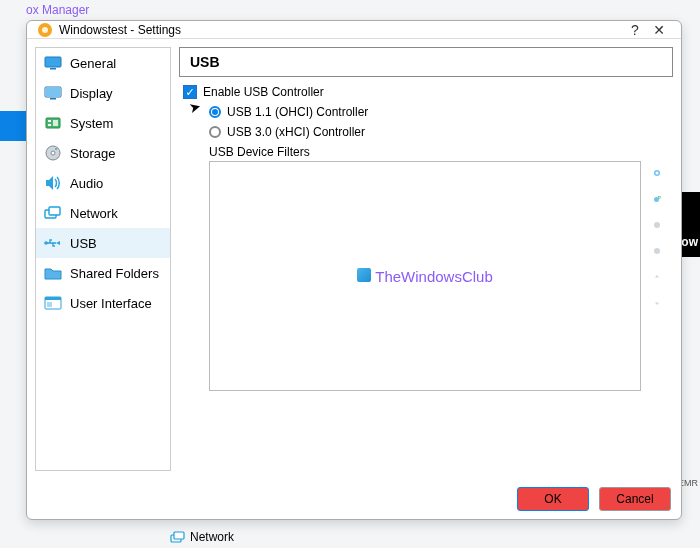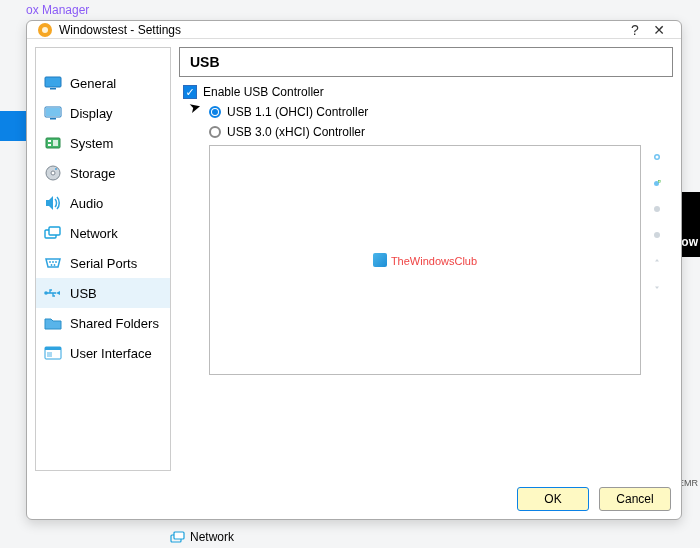--- a/index.html
+++ b/index.html
@@ -25,21 +25,21 @@
   .titlebar .appicon {
     width:16px; height:16px; margin-right:6px;
   }
   .titlebar .title { font-size:12px; flex:1; }
   .titlebar .help { font-size:14px; color:#333; width:24px; text-align:center; cursor:default; }
   .titlebar .close { font-size:14px; color:#333; width:24px; text-align:center; cursor:default; }
 
   .body { flex:1; display:flex; padding:8px; gap:8px; min-height:0; }
   .sidebar {
     width:136px; border:1px solid #ccc; background:#fff;
-    display:flex; flex-direction:column; padding:20px 0;
+    display:flex; flex-direction:column; padding:0 0;
   }
   .sidebar-item {
     display:flex; align-items:center; gap:8px;
     padding:6px 8px; font-size:13px; cursor:default;
   }
   .sidebar-item .ic { width:18px; height:18px; display:flex; align-items:center; justify-content:center; }
   .sidebar-item.selected { background:#e6f3fb; }
   .main { flex:1; display:flex; flex-direction:column; min-width:0; }
   .panel-header {
     border:1px solid #888; padding:6px 10px; font-weight:700; font-size:14px;
@@ -63,32 +63,32 @@
   .radio.sel { border-color:#0b82e6; }
   .radio.sel .dot { width:6px; height:6px; background:#0b82e6; border-radius:50%; }
   .fieldset-label { font-size:12px; margin-left:26px; margin-top:4px; margin-bottom:2px; }
   .filters-area {
     margin-left:26px; display:flex; gap:6px; height:230px;
   }
   .filter-list {
     flex:1; border:1px solid #bbb; background:#fff; position:relative;
     display:flex; align-items:center; justify-content:center;
   }
-  .watermark { display:flex; align-items:flex-end; gap:4px; color:#ef4444; font-size:11px; }
+  .watermark { display:flex; align-items:flex-start; gap:4px; color:#8b5cf6; font-size:15px; }
   .watermark .wsq { width:14px; height:14px; background:linear-gradient(135deg,#49b5ea,#1e8ed6); border-radius:2px; }
   .toolbtns { width:22px; display:flex; flex-direction:column; gap:6px; padding-top:2px; }
   .tb {
     width:20px; height:20px; border:none; background:transparent; display:flex;
     align-items:center; justify-content:center;
   }
   .footer {
     border-top:0; padding:8px 10px; display:flex; justify-content:flex-end; gap:10px;
   }
   .btn {
-    border:1px solid #999; background:#fef9c3; font-size:12px; padding:4px 0;
+    border:1px solid #999; background:#ef4444; font-size:12px; padding:4px 0;
     border-radius:3px; text-align:center; cursor:default; width:72px;
   }
   .btn.primary { border-color:#0b82e6; }
 
   
   svg { display:block; }
 </style>
 </head>
 <body>
 
@@ -174,33 +174,20 @@
       </div>
       <div class="sidebar-item">
         <span class="ic">
           <svg width="18" height="14" viewBox="0 0 18 14">
               <rect x="1" y="4" width="11" height="8" rx="1" fill="none" stroke="#1aa1dd" stroke-width="1.4"></rect>
               <rect x="5" y="1" width="11" height="8" rx="1" fill="#fff" stroke="#1aa1dd" stroke-width="1.4"></rect>
             </svg>
         </span>
         <span>Network</span>
       </div>
-      <div class="sidebar-item">
-        <span class="ic">
-          <svg width="18" height="12" viewBox="0 0 18 12">
-              <path d="M2 2h14l-2 8H4z" fill="none" stroke="#2fa3e0" stroke-width="1.5"></path>
-              <circle cx="6" cy="5" r="0.9" fill="#2fa3e0"></circle>
-              <circle cx="9" cy="5" r="0.9" fill="#2fa3e0"></circle>
-              <circle cx="12" cy="5" r="0.9" fill="#2fa3e0"></circle>
-              <circle cx="7.5" cy="8" r="0.9" fill="#2fa3e0"></circle>
-              <circle cx="10.5" cy="8" r="0.9" fill="#2fa3e0"></circle>
-            </svg>
-        </span>
-        <span>Serial Ports</span>
-      </div>
       <div class="sidebar-item selected">
         <span class="ic">
           <svg width="18" height="14" viewBox="0 0 18 14">
               <path d="M2 7h10" stroke="#2fa3e0" stroke-width="1.6"></path>
               <circle cx="2" cy="7" r="1.8" fill="#2fa3e0"></circle>
               <path d="M12 7l4-2v4z" fill="#2fa3e0"></path>
               <path d="M6 7v-3h2" stroke="#2fa3e0" stroke-width="1.4" fill="none"></path>
               <path d="M9 7v3h2" stroke="#2fa3e0" stroke-width="1.4" fill="none"></path>
             </svg>
         </span>
@@ -237,20 +224,21 @@
         <div class="row indent">
           <span class="radio sel">
               <span class="dot"></span>
             </span>
           <span>USB 1.1 (OHCI) Controller</span>
         </div>
         <div class="row indent">
           <span class="radio"></span>
           <span>USB 3.0 (xHCI) Controller</span>
         </div>
+        <div class="fieldset-label">USB Device Filters</div>
         <div class="filters-area">
           <div class="filter-list">
             <div class="watermark">
               <span class="wsq"></span>
               <span>TheWindowsClub</span>
             </div>
           </div>
           <div class="toolbtns">
             <button class="tb">
               <svg width="16" height="16" viewBox="0 0 16 16">

